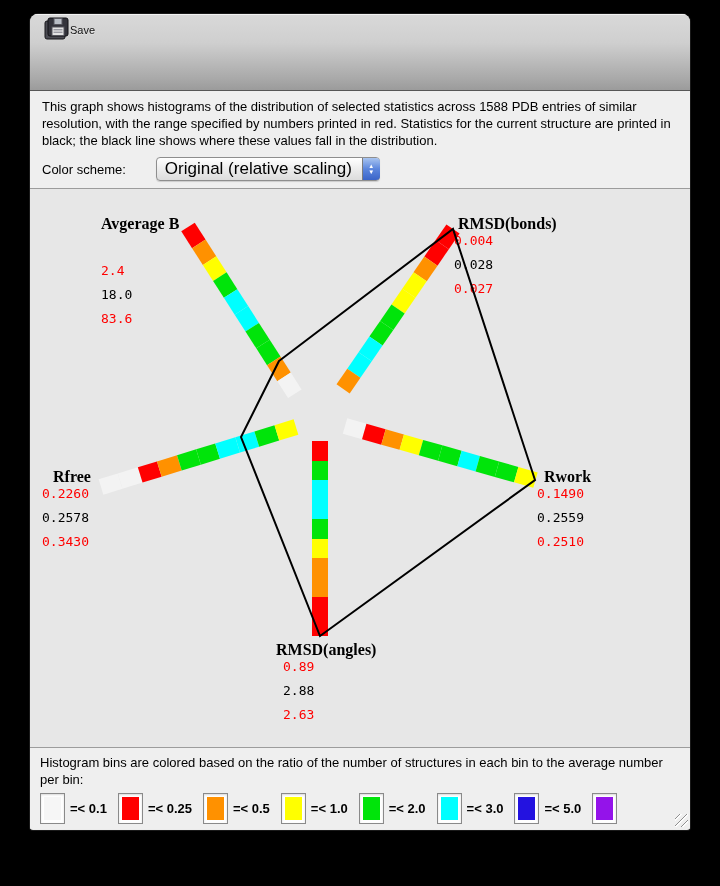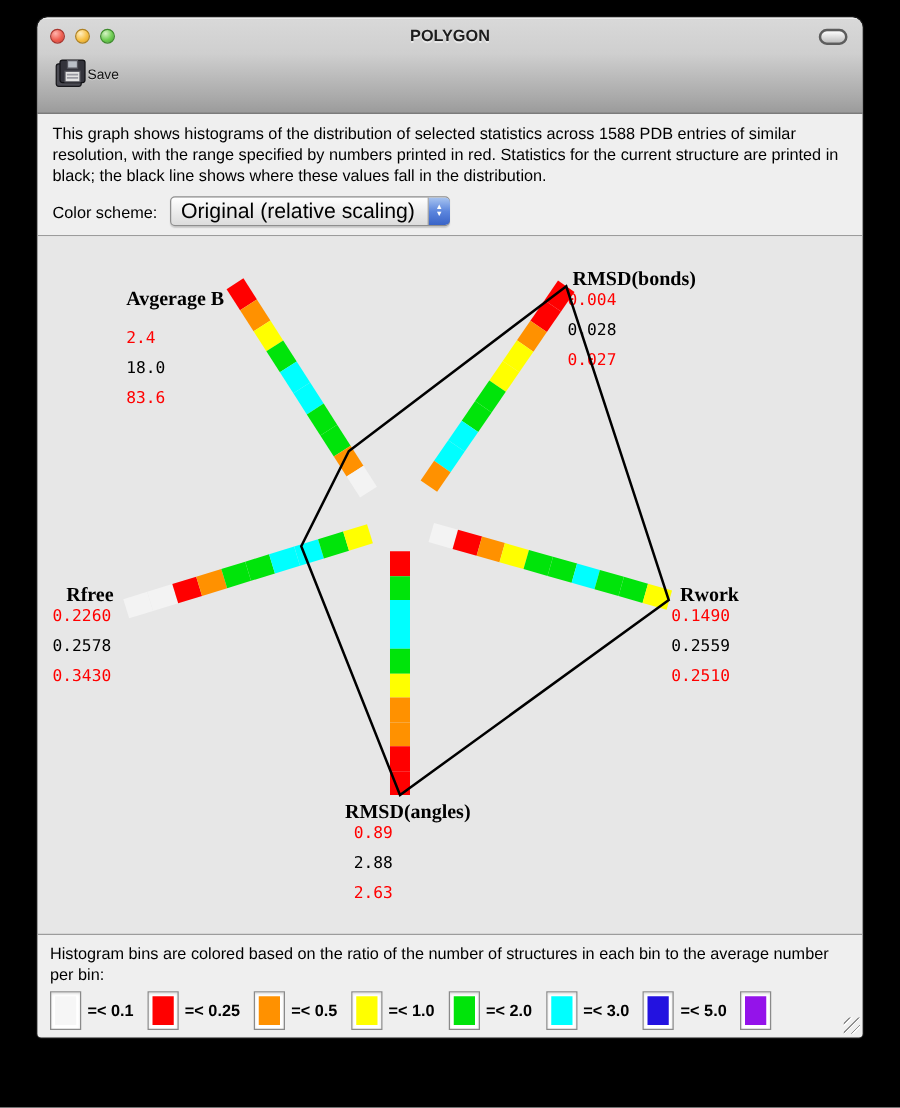--- a/index.html
+++ b/index.html
@@ -22,21 +22,21 @@
          text-shadow:0 1px 0 rgba(255,255,255,.5);}
   .oval-btn{position:absolute;right:12px;top:9px;width:23px;height:13px;border-radius:7px;
             border:2px solid #5d5d5d;background:linear-gradient(#fdfdfd,#bfbfbf);box-sizing:border-box;}
   .toolbar{height:46px;display:flex;align-items:flex-start;padding-left:14px;}
   .save-btn{display:flex;flex-direction:row;align-items:center;margin-top:3px;cursor:default;}
   .save-btn .label{font-size:11px;color:#111;margin-top:1px;text-shadow:0 1px 0 rgba(255,255,255,.4);}
   
   .desc{background:#efefef;border-bottom:1px solid #9c9c9c;height:98px;box-sizing:border-box;
         padding:7px 12px 0 12px;}
   .desc p{margin:0;font-size:13px;line-height:17px;color:#000;}
-  .scheme-row{display:flex;align-items:center;margin-top:8px;}
+  .scheme-row{display:flex;align-items:center;margin-top:8px;gap:20px;}
   .scheme-row .lab{font-size:13px;color:#000;margin-right:10px;}
   .popup{width:222px;height:22px;border:1px solid #8e8e8e;border-radius:4px;background:
          linear-gradient(#ffffff,#e9e9e9 60%,#dcdcdc);display:flex;align-items:center;
          box-shadow:0 1px 1px rgba(0,0,0,.15);position:relative;}
   .popup .txt{flex:1;font-size:17px;padding-left:8px;color:#000;white-space:nowrap;overflow:hidden;}
   .stepper{width:18px;height:22px;border-radius:0 4px 4px 0;margin-right:-1px;
            background:linear-gradient(#a8c4f0,#5c86dd 50%,#3a64c8);display:flex;flex-direction:column;
            align-items:center;justify-content:center;border-left:1px solid #7d7d7d;box-sizing:border-box;}
   .stepper span{color:#fff;font-size:6px;line-height:6px;}
   
@@ -61,29 +61,20 @@
   .swatch .fill{width:100%;height:100%;}
   .bin .bl{font-size:13px;font-weight:600;color:#000;margin-left:5px;white-space:nowrap;}
   .grip{position:absolute;right:2px;bottom:2px;width:13px;height:13px;
         background:repeating-linear-gradient(135deg,transparent 0 3px,#8f8f8f 3px 4px,#fdfdfd 4px 5px);}
 </style>
 </head>
 <body>
 
 <div class="window">
   <div class="chrome">
-    <div class="titlebar">
-      <div class="lights">
-        <div class="light red"></div>
-        <div class="light yellow"></div>
-        <div class="light green"></div>
-      </div>
-      <div class="title">POLYGON</div>
-      <div class="oval-btn"></div>
-    </div>
     <div class="toolbar">
       <div class="save-btn">
         <svg width="26" height="24" viewBox="0 0 26 24">
           <rect x="1" y="4" width="20" height="18" rx="2" fill="#4a4a52" stroke="#17171b"></rect>
           <rect x="4" y="1" width="20" height="18" rx="2" fill="#33333b" stroke="#111115"></rect>
           <rect x="10" y="1.5" width="8" height="6" fill="#b9bec6" stroke="#55555d"></rect>
           <rect x="8" y="10" width="12" height="8.5" fill="#e3e3e3" stroke="#55555d"></rect>
           <rect x="9.5" y="12" width="9" height="1.4" fill="#9a9aa2"></rect>
           <rect x="9.5" y="14.6" width="9" height="1.4" fill="#9a9aa2"></rect>
         </svg>
@@ -101,21 +92,21 @@
         <span class="stepper">
             <span>▲</span>
             <span>▼</span>
           </span>
       </div>
     </div>
   </div>
 
   <div class="plot" id="plot-panel">
 
-  <div class="axis-label" style="left: 71px; top: 42px;">Avgerage B</div>
+  <div class="axis-label" style="left: 71px; top: 26px;">Avgerage B</div>
       <div class="axis-values" style="left: 71px; top: 40px; margin-top: 30px;"><div class="red">2.4</div><div class="blk">18.0</div><div class="red">83.6</div></div>
       <div class="bar" style="left: 158px; top: 30px; width: 198.338px; transform: rotate(1.00097rad);">
         <div class="seg" style="background: rgb(255, 0, 0);"></div>
         <div class="seg" style="background: rgb(255, 145, 0);"></div>
         <div class="seg" style="background: rgb(255, 255, 0);"></div>
         <div class="seg" style="background: rgb(0, 228, 10);"></div>
         <div class="seg" style="background: rgb(0, 255, 255);"></div>
         <div class="seg" style="background: rgb(0, 255, 255);"></div>
         <div class="seg" style="background: rgb(0, 228, 10);"></div>
         <div class="seg" style="background: rgb(0, 228, 10);"></div>

